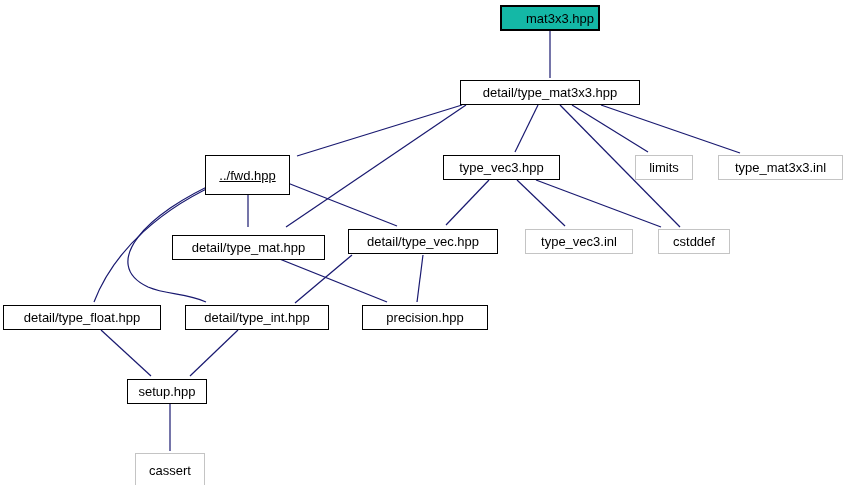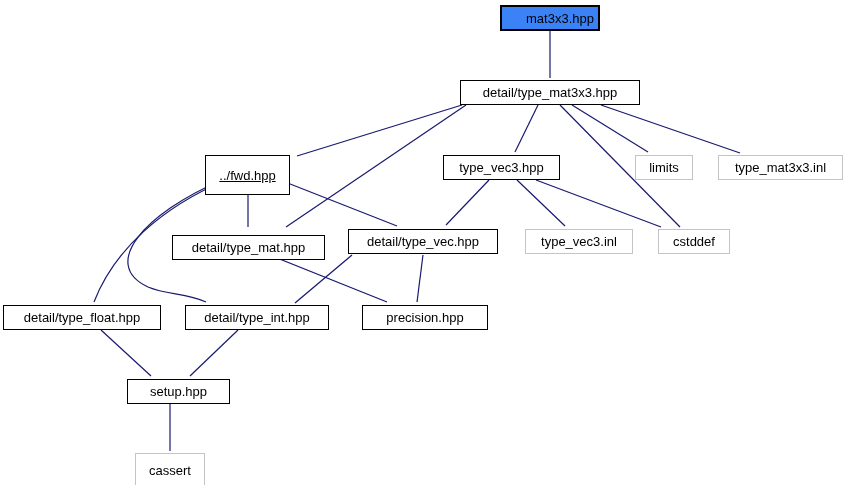--- a/index.html
+++ b/index.html
@@ -34,21 +34,21 @@
     color: #000000;
     font-size: 13px;
     line-height: 1;
     display: flex;
     align-items: center;
     justify-content: center;
     white-space: nowrap;
     padding: 0 4px;
   }
   .node.root {
-    background: #3b82f6;
+    background: #14b8a6;
     border-width: 2px;
     padding-left: 24px;
   }
   .node.leaf {
     border-color: #c4c4c4;
   }
 </style>
 </head>
 <body>
 
@@ -103,17 +103,17 @@
   <div class="node leaf" style="left:525px; top:229px; width:108px; height:25px;">type_vec3.inl</div>
 
   <div class="node leaf" style="left:658px; top:229px; width:72px; height:25px;">cstddef</div>
 
   <div class="node" style="left:3px; top:305px; width:158px; height:25px;">detail/type_float.hpp</div>
 
   <div class="node" style="left:185px; top:305px; width:144px; height:25px;">detail/type_int.hpp</div>
 
   <div class="node" style="left:362px; top:305px; width:126px; height:25px;">precision.hpp</div>
 
-  <div class="node" style="left:127px; top:379px; width:103px; height:25px;">setup.hpp</div>
+  <div class="node" style="left:127px; top:379px; width:80px; height:25px;">setup.hpp</div>
 
   <div class="node leaf" style="left:135px; top:453px; width:70px; height:35px;">cassert</div>
 
 </div>
 
 </body></html>

